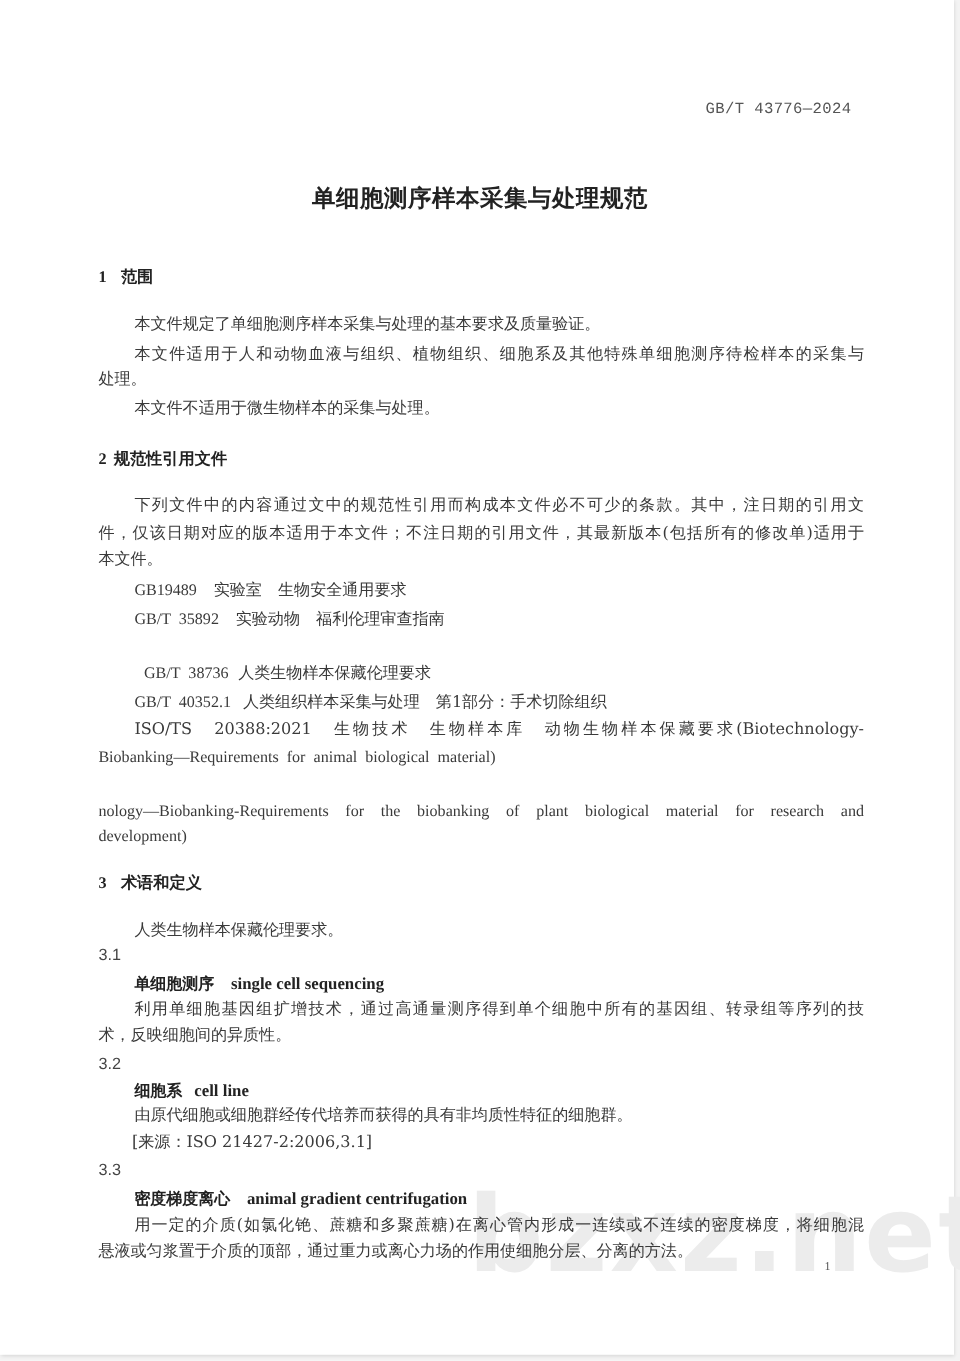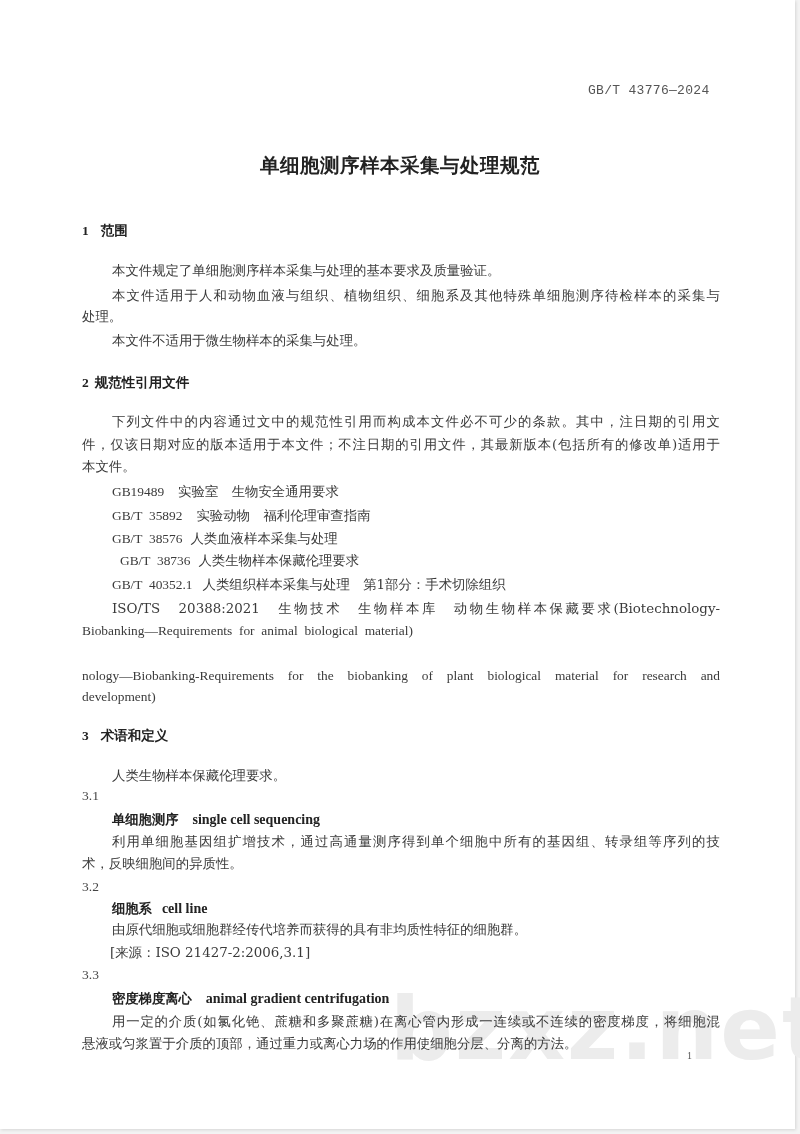--- a/index.html
+++ b/index.html
@@ -37,21 +37,21 @@
     font-family: "DejaVu Sans", "Liberation Sans", sans-serif;
     font-weight: bold; font-size: 19.5px; color: #222; letter-spacing: 0.5px;
   }
   .h1 {
     position: absolute;
     font-family: "DejaVu Sans", "Liberation Sans", sans-serif;
     font-weight: bold; font-size: 13.5px; color: #222;
   }
   .h1 .num { font-family: "Liberation Serif", serif; font-weight: bold; margin-right: 12px; }
   .term-num {
-    position: absolute; font-family: Liberation Serif, serif; font-size: 13.5px; color: #444;
+    position: absolute; font-family: Liberation Sans, sans-serif; font-size: 13.5px; color: #444;
   }
   .term {
     position: absolute; font-family: "DejaVu Sans", "Liberation Sans", sans-serif;
     font-weight: bold; font-size: 13.3px; color: #222; white-space: nowrap;
   }
   .term .en { font-family: "Liberation Serif", serif; font-weight: bold; margin-left: 14px; font-size: 14px; }
   .mono { font-family: "Liberation Serif", serif; }
   .page-number {
     position: absolute; left: 687px; top: 1050px; font-size: 10px; color: #555;
     font-family: "Liberation Serif", serif;
@@ -83,23 +83,20 @@
   <div class="line just" style="left:112px; top:413px; width:608px;">下列文件中的内容通过文中的规范性引用而构成本文件必不可少的条款。其中，注日期的引用文</div>
   <div class="line just" style="left:82px; top:436px; width:638px;">件，仅该日期对应的版本适用于本文件；不注日期的引用文件，其最新版本(包括所有的修改单)适用于</div>
   <div class="line" style="left:82px; top:458px;">本文件。</div>
 
   <div class="line" style="left:112px; top:483px;">
     <span class="mono">GB19489</span><span class="spacer"></span><span>实验室　生物安全通用要求</span>
   </div>
   <div class="line" style="left:112px; top:507px;">
     <span class="mono" style="white-space:pre;">GB/T  35892</span><span class="spacer"></span><span>实验动物　福利伦理审查指南</span>
   </div>
-  <div class="line" style="left:112px; top:530px;">
-    <span class="mono" style="white-space:pre;">GB/T  38576</span><span class="spacer" style="width:8px;"></span><span>人类血液样本采集与处理</span>
-  </div>
   <div class="line" style="left:120px; top:552px;">
     <span class="mono" style="white-space:pre;">GB/T  38736</span><span class="spacer" style="width:8px;"></span><span>人类生物样本保藏伦理要求</span>
   </div>
   <div class="line" style="left:112px; top:576px;">
     <span class="mono" style="white-space:pre;">GB/T  40352.1</span><span class="spacer" style="width:10px;"></span><span>人类组织样本采集与处理　第1部分：手术切除组织</span>
   </div>
 
   <div class="line just" style="left:112px; top:600px; width:608px;">ISO/TS　20388:2021　生物技术　生物样本库　动物生物样本保藏要求(Biotechnology-</div>
   <div class="line mono" style="left:82px; top:622px; white-space:pre;">Biobanking—Requirements  for  animal  biological  material)</div>
   <div class="line mono just" style="left:82px; top:667px; width:638px; word-spacing:4px;">nology—Biobanking-Requirements for the biobanking of plant biological material for research and</div>

